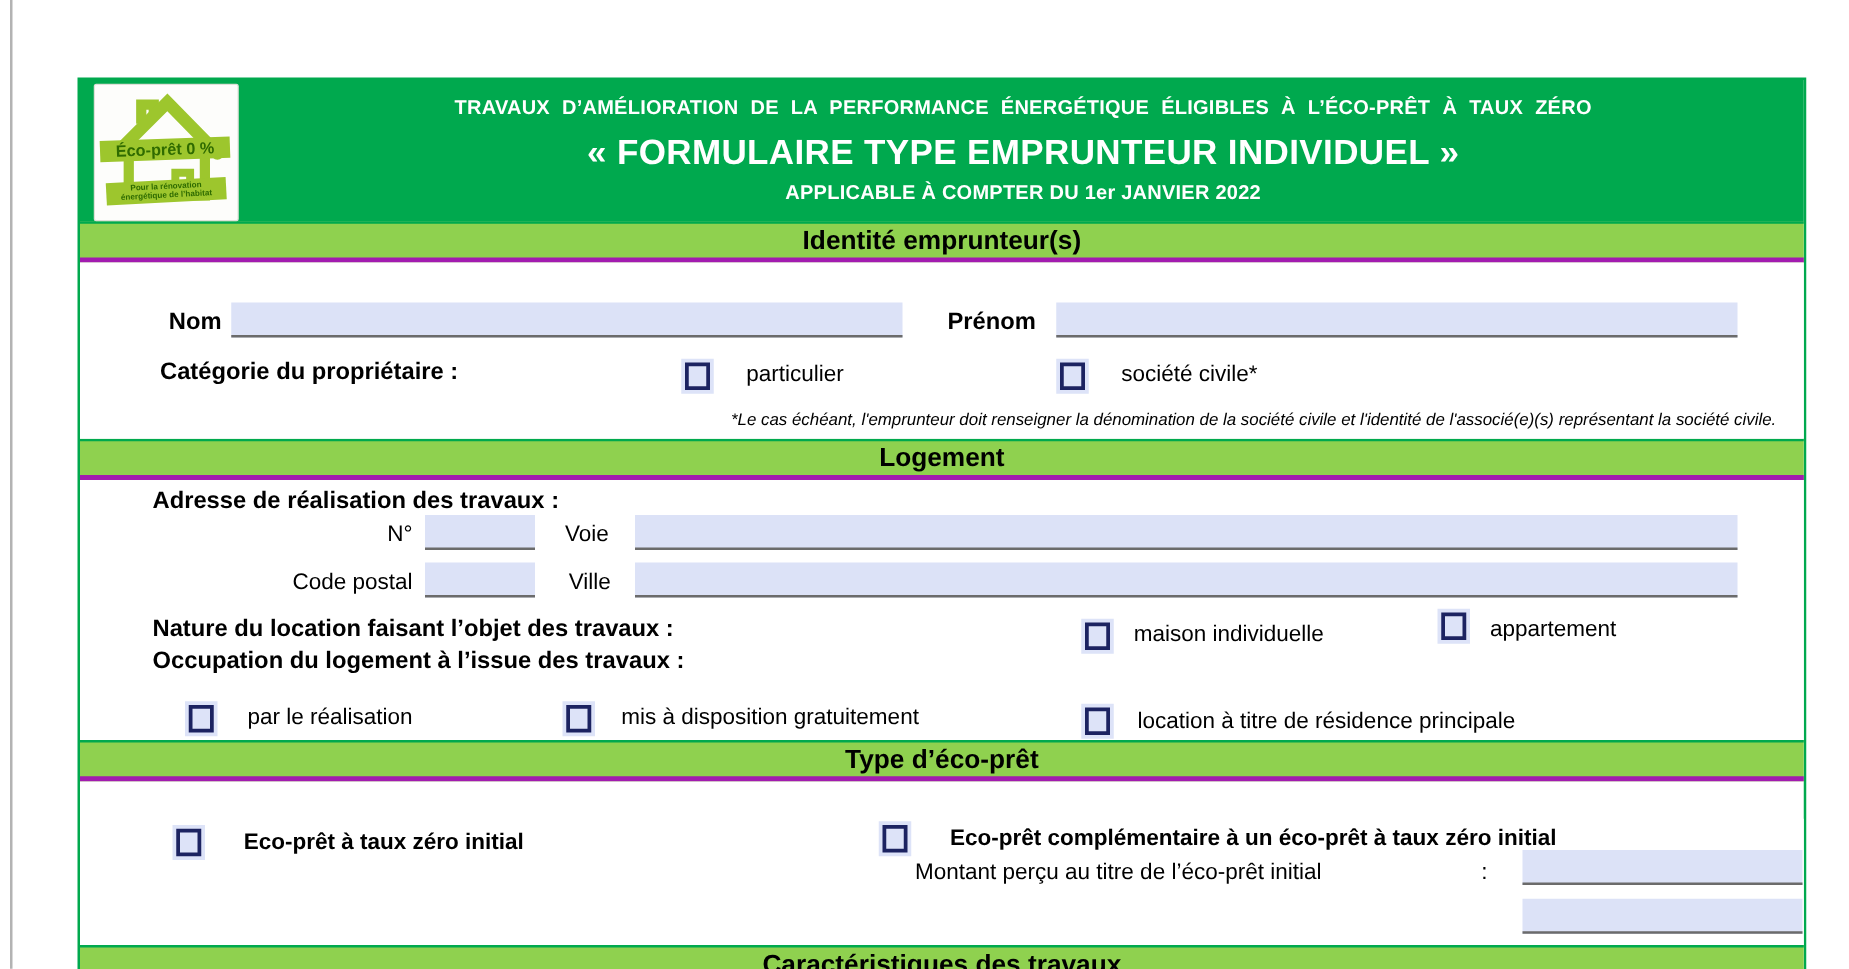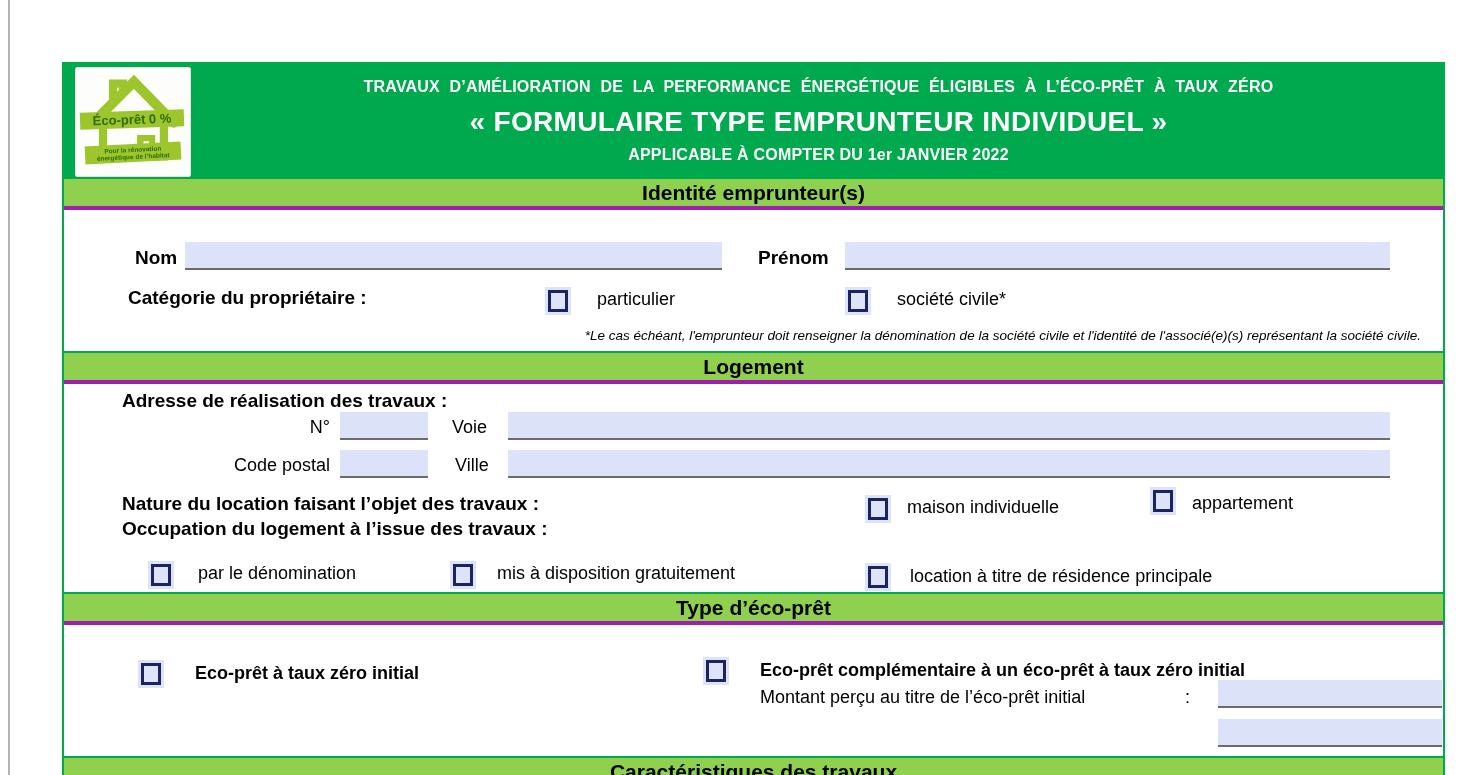--- a/index.html
+++ b/index.html
@@ -93,36 +93,36 @@
     <input class="field" style="left: 444px; top: 66px; width: 882px;" type="text" value="">
 
     <span class="lbl" style="left:58px;top:109px;">Nature du location faisant l’objet des travaux :</span>
     <span class="cb" style="left:804px;top:114px;"></span>
     <span class="plain" style="left:843px;top:113px;">maison individuelle</span>
     <span class="cb" style="left:1089px;top:106px;"></span>
     <span class="plain" style="left:1128px;top:109px;">appartement</span>
 
     <span class="lbl" style="left:58px;top:134px;">Occupation du logement à l’issue des  travaux :</span>
     <span class="cb" style="left:87px;top:180px;"></span>
-    <span class="plain" style="left:134px;top:179px;">par le dénomination</span>
+    <span class="plain" style="left:134px;top:179px;">par le réalisation</span>
     <span class="cb" style="left:389px;top:180px;"></span>
     <span class="plain" style="left:433px;top:179px;">mis à disposition gratuitement</span>
     <span class="cb" style="left:804px;top:182px;"></span>
     <span class="plain" style="left:846px;top:182px;">location à titre de résidence principale</span>
   </div>
 
   <div class="band">Type d’éco-prêt</div>
   <div class="sec sec-type">
     <span class="cb" style="left:77px;top:8px;"></span>
     <span class="lbl" style="left:131px;top:8px;font-size:18px;">Eco-prêt à taux zéro initial</span>
 
     <span class="cb" style="left:642px;top:5px;"></span>
     <span class="lbl" style="left:696px;top:5px;font-size:18px;">Eco-prêt complémentaire à un éco-prêt à taux zéro initial</span>
 
-    <span class="plain" style="left:696px;top:32px;">Montant perçu au titre de l’éco-prêt initial</span>
+    <span class="plain" style="left:668px;top:32px;">Montant perçu au titre de l’éco-prêt initial</span>
     <span class="plain" style="left:1121px;top:32px;">:</span>
     <input class="field" style="left: 1154px; top: 25px; width: 224px;" type="text" value="">
 
     <input class="field" style="left: 1154px; top: 64px; width: 224px;" type="text" value="">
   </div>
 
   <div class="band">Caractéristiques des travaux</div>
   <div class="sec sec-carac">
     <span class="lbl" style="left:58px;top:7px;">Type de travaux :</span>
   </div>

